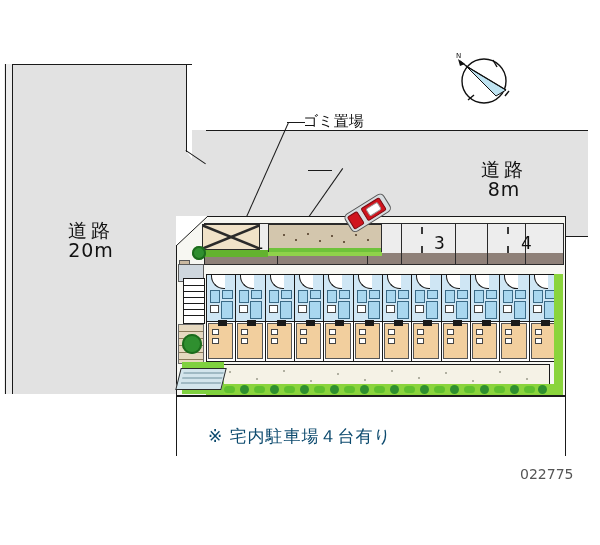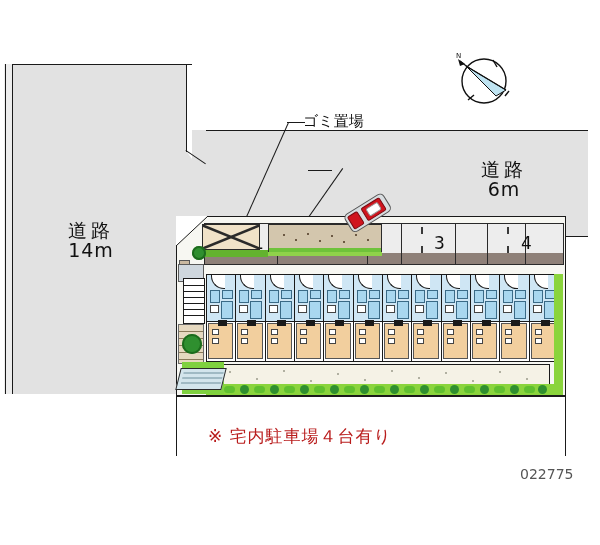--- a/index.html
+++ b/index.html
@@ -116,21 +116,21 @@
 
   
   #car{position:absolute;left:346px;top:202px;width:46px;height:26px;
     transform:rotate(-32deg);}
   .car-body{position:absolute;left:0;top:0;width:46px;height:21px;border-radius:5px;
     background:#d8dde0;border:1px solid #555;box-sizing:border-box;}
   .car-red{position:absolute;background:#d0141e;border:1px solid #7a0a10;box-sizing:border-box;border-radius:2px;}
 
   
   #note{position:absolute;left:0;top:425px;width:600px;text-align:center;
-    font-size:17px;color:#b91c1c;letter-spacing:1px;}
+    font-size:17px;color:#0c4a6e;letter-spacing:1px;}
 
   
   #wm{position:absolute;left:520px;top:466px;font-size:14px;color:#555;
     font-family:"DejaVu Sans","Liberation Sans",sans-serif;}
 
   
   .bline{position:absolute;background:#1a1a1a;}
 </style>
 </head>
 <body>
@@ -144,25 +144,25 @@
   <div class="bline" style="left:12px;top:64px;width:1px;height:330px;"></div>
   <div class="bline" style="left:5px;top:64px;width:1px;height:330px;"></div>
   <div class="bline" style="left:12px;top:64px;width:180px;height:1px;"></div>
   <div class="bline" style="left:186px;top:64px;width:1px;height:88px;"></div>
   <div class="bline" style="left:186px;top:150px;width:24px;height:1px;transform:rotate(34deg);transform-origin:0 0;"></div>
   <div class="bline" style="left:206px;top:130px;width:382px;height:1px;"></div>
   <div class="bline" style="left:192px;top:236px;width:396px;height:1px;"></div>
 
   <div class="road-label" id="label-road16">
     <span class="l1">道路</span>
-    <span class="l2">14m</span>
+    <span class="l2">20m</span>
   </div>
   <div class="road-label" id="label-road8">
     <span class="l1">道路</span>
-    <span class="l2">6m</span>
+    <span class="l2">8m</span>
   </div>
 
   <div id="compass">
     <svg width="62" height="58" viewBox="0 0 62 58">
       <circle cx="32" cy="31" r="22" fill="none" stroke="#111" stroke-width="1.4"></circle>
       <path d="M14 16 L54 40 L44 46 Z" fill="#bfe4f2" stroke="#111" stroke-width="1"></path>
       <line x1="14" y1="16" x2="54" y2="40" stroke="#111" stroke-width="1.2"></line>
       <line x1="8" y1="11" x2="18" y2="19" stroke="#111" stroke-width="1.2"></line>
       <path d="M6 9 L13 14 L8 16 Z" fill="#111"></path>
       <line x1="41" y1="10" x2="45" y2="17" stroke="#111" stroke-width="1.4"></line>

